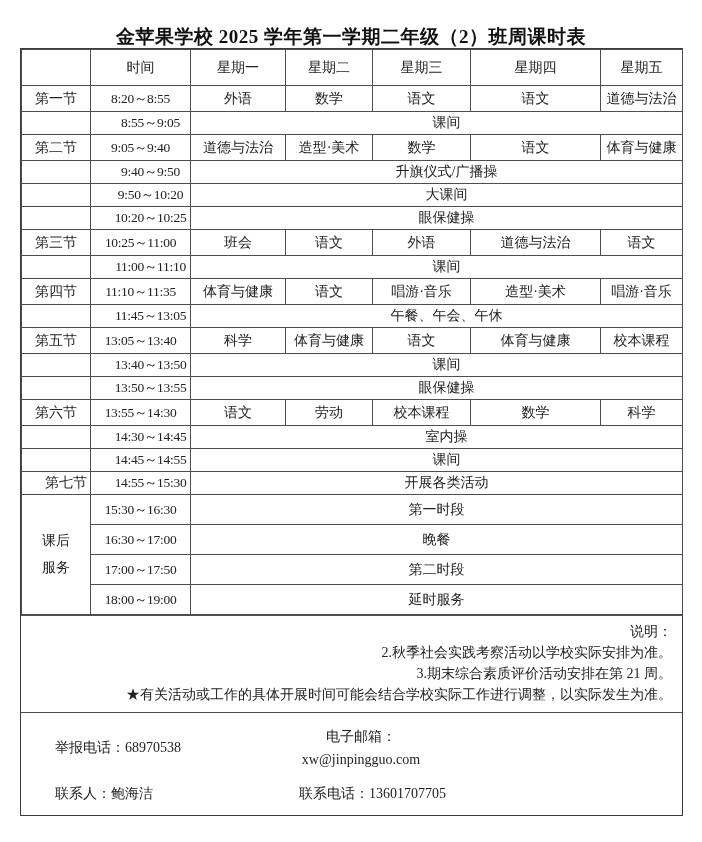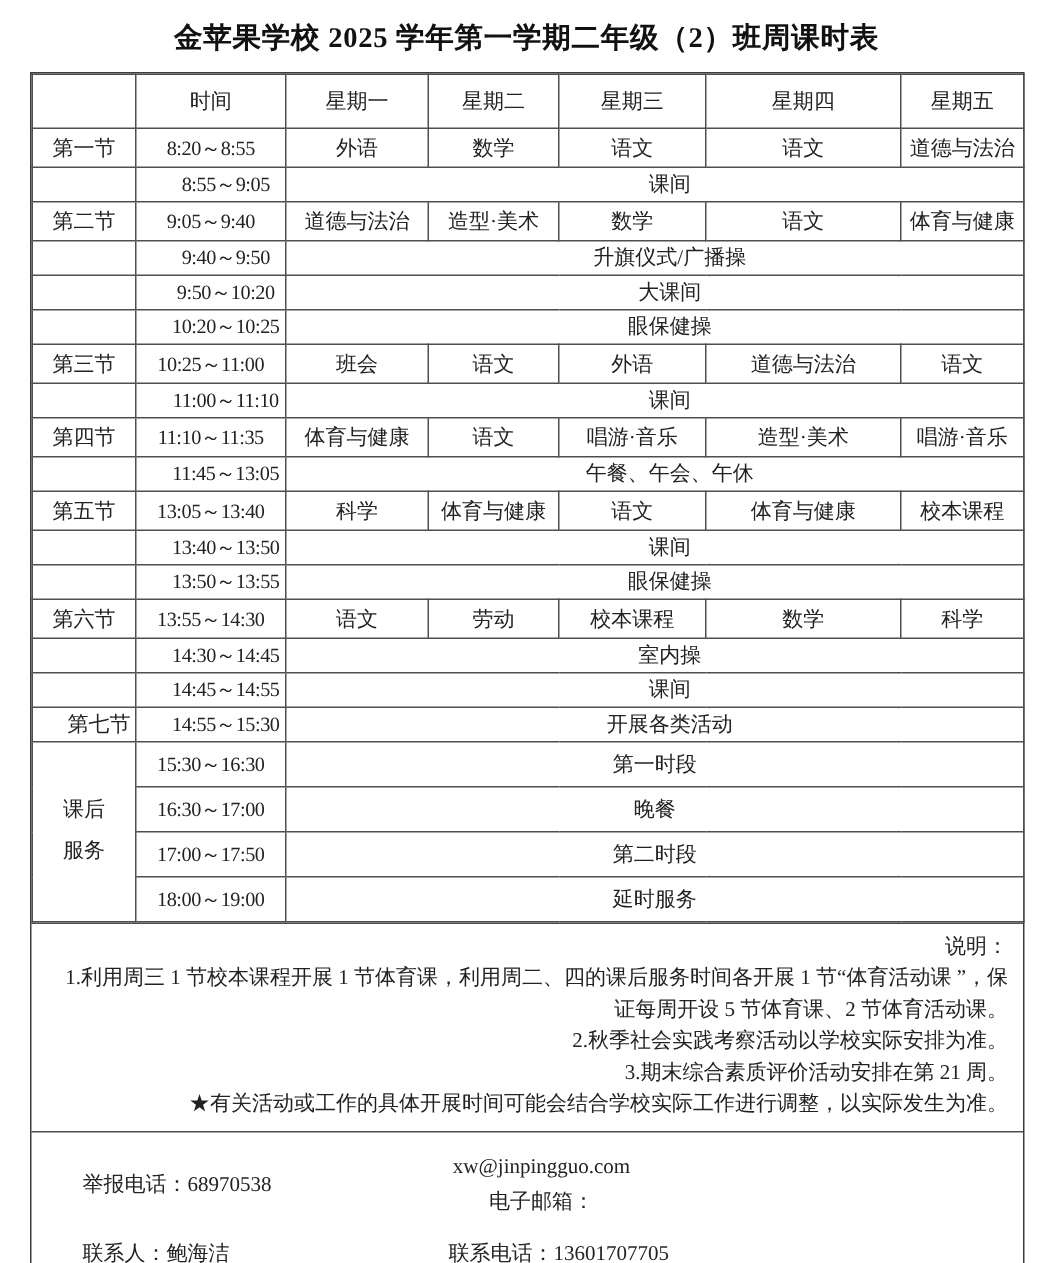--- a/index.html
+++ b/index.html
@@ -1,18 +1,18 @@
 <!DOCTYPE html>
 <html><head>
 <meta charset="utf-8">
 <style>
   html,body{margin:0;padding:0;background:#ffffff;}
   body{width:702px;height:842px;position:relative;
        font-family:"Liberation Serif","DejaVu Serif",serif;color:#222;}
-  .page-title{position:absolute;top:12px;left:0;width:702px;text-align:center;
+  .page-title{position:absolute;top:24px;left:0;width:702px;text-align:center;
        font-size:19px;font-weight:bold;letter-spacing:.5px;color:#111;}
   .sheet{position:absolute;left:20px;top:48px;width:661px;border:1px solid #3c3c3c;}
   table{border-collapse:collapse;table-layout:fixed;width:661px;}
   td,th{border:1px solid #4e4e4e;text-align:center;vertical-align:middle;
         font-weight:normal;font-size:14px;padding:0;overflow:hidden;white-space:nowrap;}
   thead th{height:35px;margin-top:48px;}
   .row-class td{height:25px;}
   .row-span td{height:22px;padding-left:20px;}
   .row-after td{height:29px;}
   .time-cell{font-size:13.5px;letter-spacing:-.3px;}
@@ -178,28 +178,27 @@
         </tr>
         <tr class="row-after">
           <td class="time-cell">18:00～19:00</td>
           <td colspan="5">延时服务</td>
         </tr>
       </tbody>
   </table>
 
   <div class="notes">
     <div>说明：</div>
-    <div>1.利用周三 1 节校本课程开展 1 节体育课，利用周二、四的课后服务时间各开展 1 节“体育活动课 ”，保证每周开设 5 节体育课、2 节体育活动课。</div>
     <div>2.秋季社会实践考察活动以学校实际安排为准。</div>
     <div>3.期末综合素质评价活动安排在第 21 周。</div>
     <div>★有关活动或工作的具体开展时间可能会结合学校实际工作进行调整，以实际发生为准。</div>
   </div>
 
   <div class="contact">
     <div class="report-phone"><span>举报电话：</span><span>68970538</span></div>
     <div class="email-block">
+      <div>电子邮箱：</div>
       <div>xw@jinpingguo.com</div>
-      <div>电子邮箱：</div>
     </div>
     <div class="contact-person"><span>联系人：</span><span>鲍海洁</span></div>
     <div class="contact-phone"><span>联系电话：</span><span>13601707705</span></div>
   </div>
 </div>
 
 </body></html>

